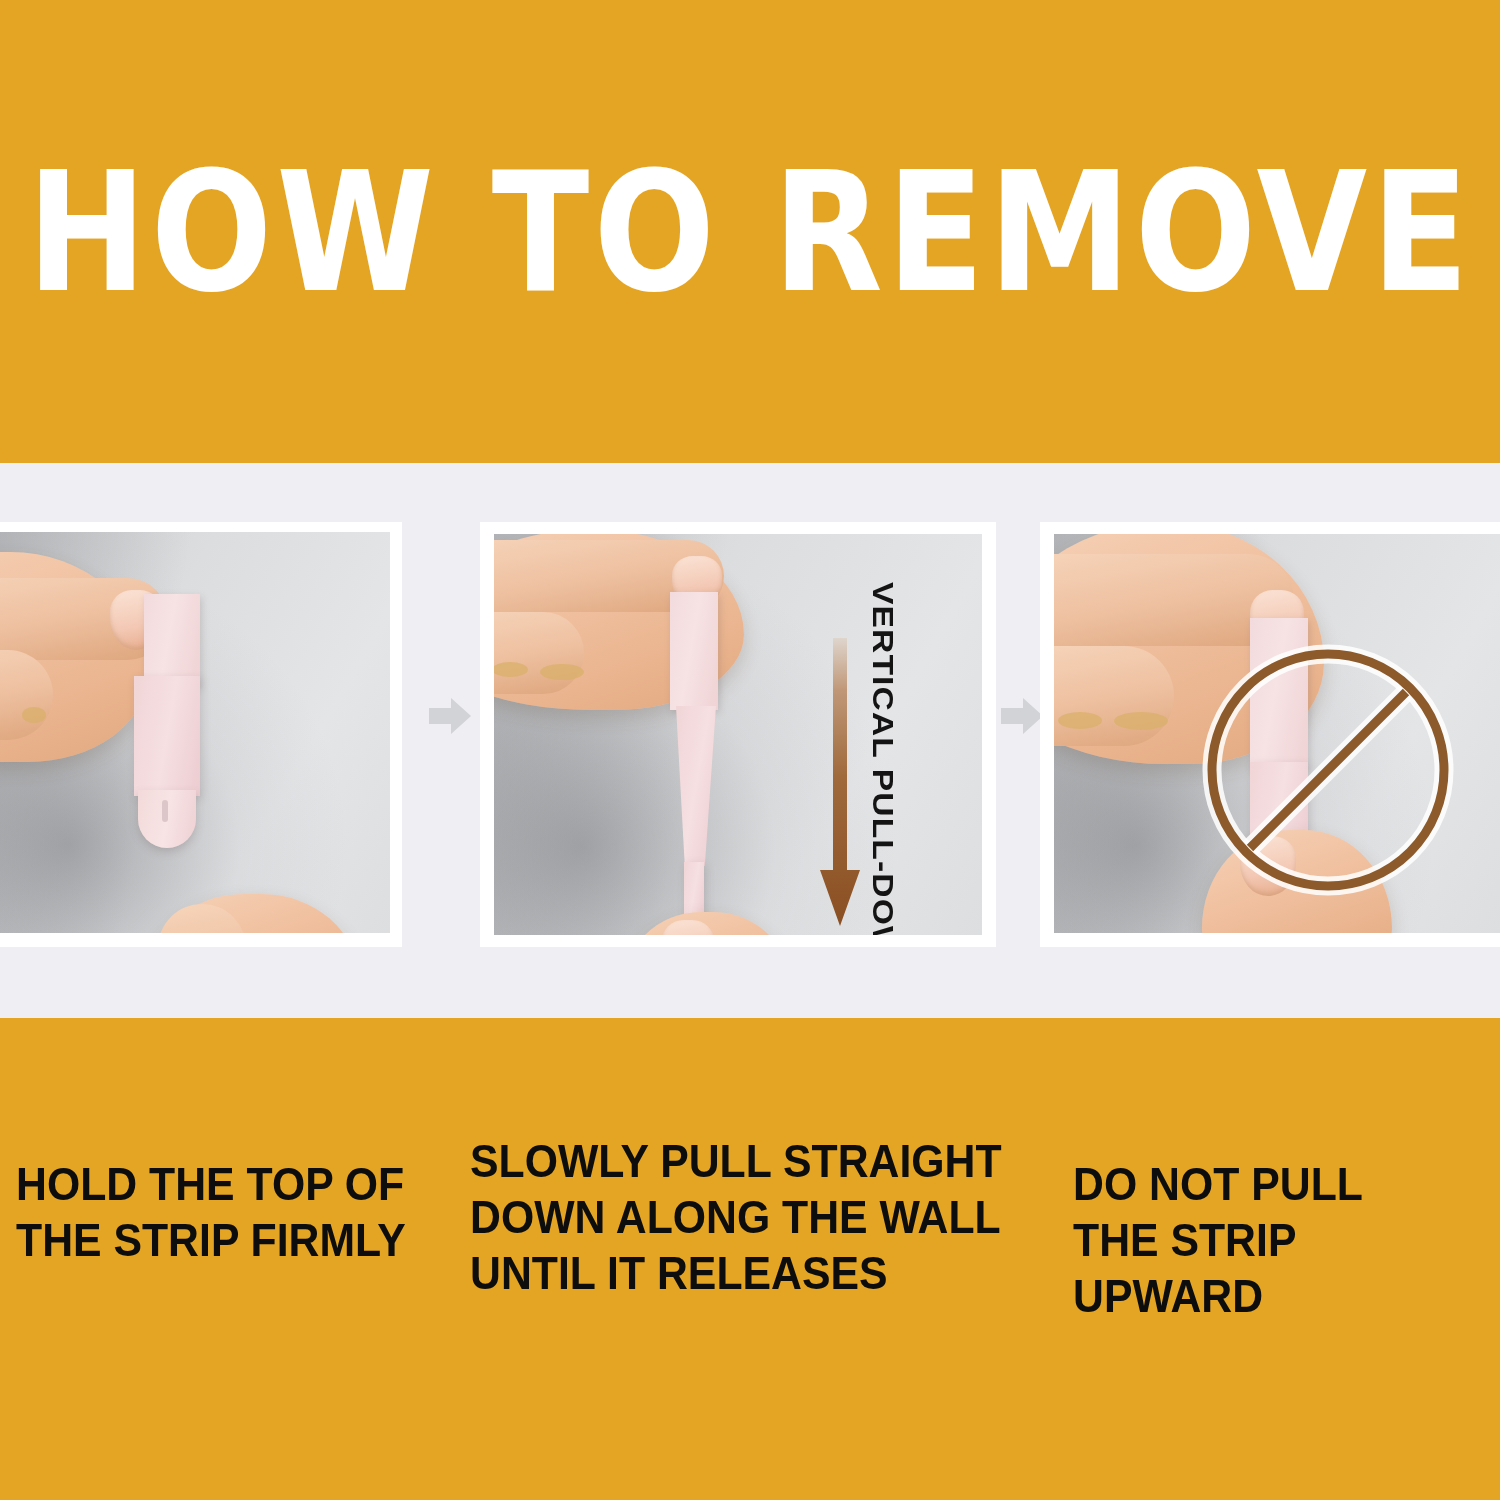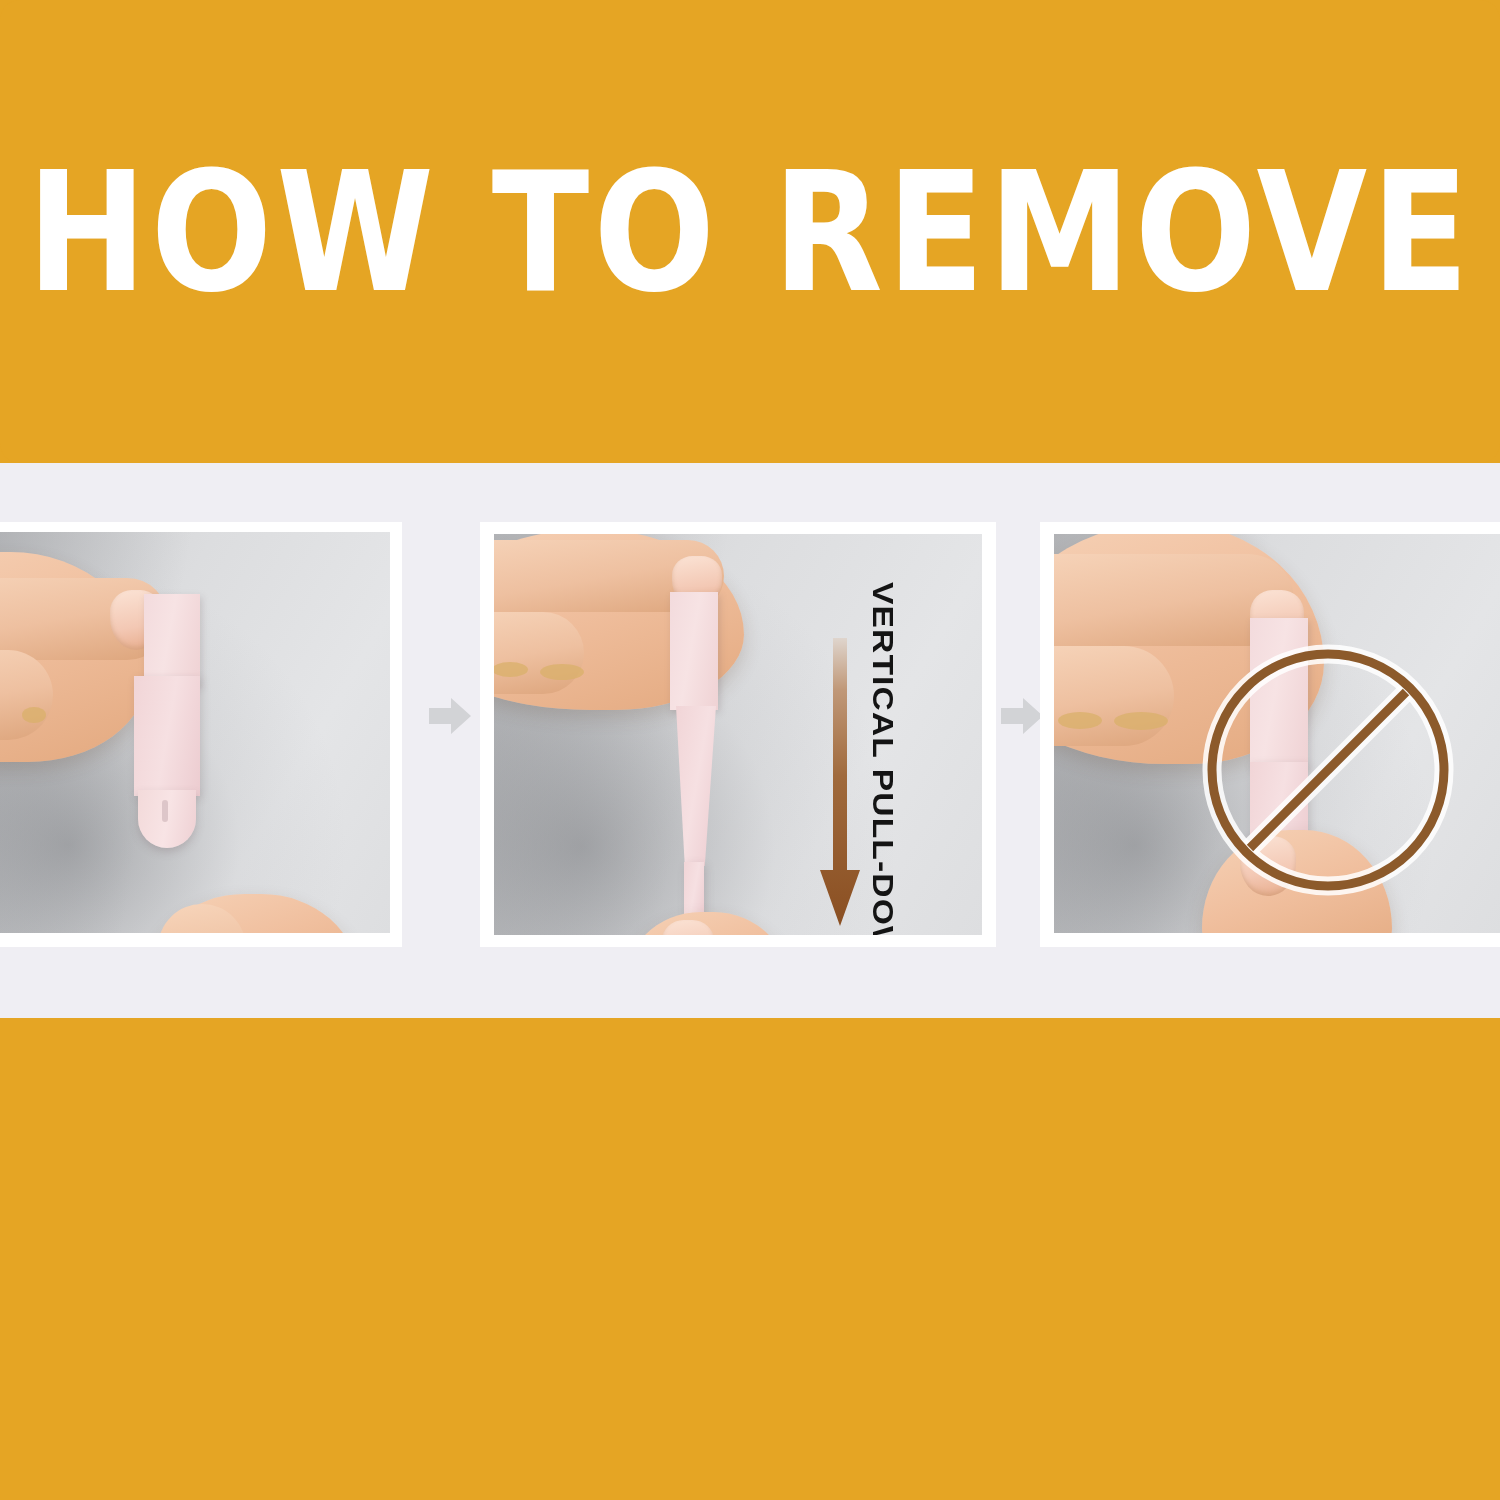--- a/index.html
+++ b/index.html
@@ -311,14 +311,23 @@
             <line x1="48" y1="204" x2="204" y2="48" stroke="#ffffff" stroke-width="19" opacity="0.85"></line>
             <circle cx="126" cy="126" r="116" fill="none" stroke="#8C5A2B" stroke-width="9"></circle>
             <line x1="48" y1="204" x2="204" y2="48" stroke="#8C5A2B" stroke-width="9"></line>
           </svg>
         </div>
       </div>
     </div>
 
   </div>
 
+  <div class="caption-band">
+    <div class="caption caption-1">HOLD THE TOP OF
+THE STRIP FIRMLY</div>
+    <div class="caption caption-2">SLOWLY PULL STRAIGHT
+DOWN ALONG THE WALL
+UNTIL IT RELEASES</div>
+    <div class="caption caption-3">DO NOT PULL
+THE STRIP UPWARD</div>
+  </div>
 
 </div>
 
 </body></html>

